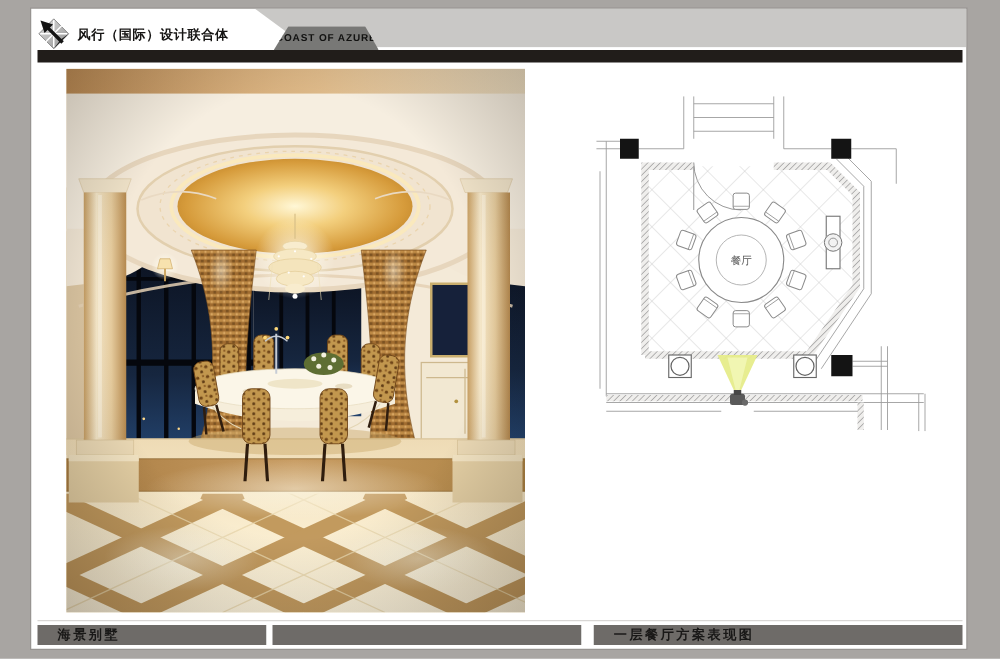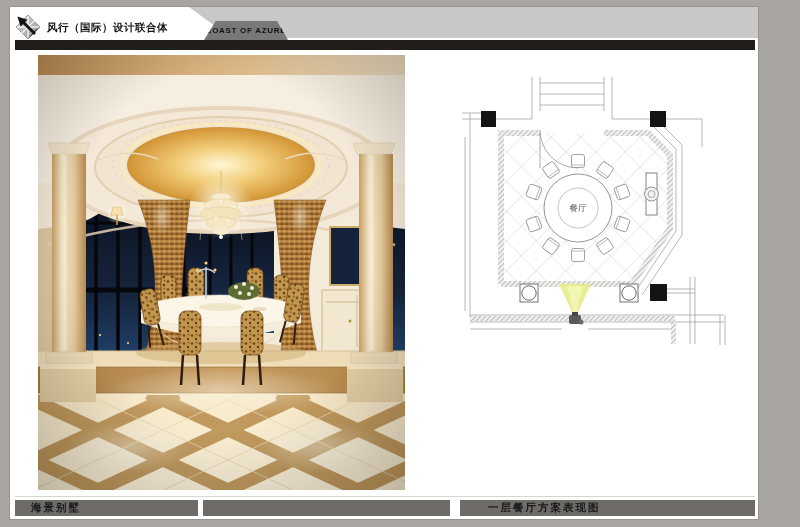--- a/index.html
+++ b/index.html
@@ -1,38 +1,38 @@
 <!DOCTYPE html>
 <html><head>
 <meta charset="utf-8">
 <style>
   html,body{margin:0;padding:0}
   body{width:800px;height:527px;background:#a8a5a2;position:relative;overflow:hidden;
        font-family:"Liberation Sans","DejaVu Sans",sans-serif}
-  .sheet{position:absolute;left:10px;top:7px;width:748px;height:512px;background:#fff;
+  .sheet{position:absolute;left:25px;top:7px;width:748px;height:512px;background:#fff;
          box-shadow:0 0 0 1px rgba(120,117,114,.35)}
   
   .logo{position:absolute;left:5px;top:7px;width:26px;height:26px}
   .company{position:absolute;left:37px;top:14px;font-size:10.5px;font-weight:bold;color:#151413;letter-spacing:.5px;white-space:nowrap}
   .band-light{position:absolute;left:179px;top:0;width:569px;height:31px;background:#c9c8c6;
               clip-path:polygon(0 0,100% 0,100% 100%,7.4% 100%)}
   .band-dark{position:absolute;left:194px;top:14px;width:84px;height:19px;background:#787876;
              clip-path:polygon(14% 0,87% 0,100% 100%,0 100%);display:flex;align-items:center;justify-content:center}
   .band-dark span{font-size:8px;font-weight:bold;letter-spacing:.7px;color:#121211;white-space:nowrap}
   .black-bar{position:absolute;left:5px;top:33px;width:740px;height:10px;background:#211d1a}
   
   .photo{position:absolute;left:28px;top:48px;width:367px;height:435px;background:#f4ead8}
   .plan{position:absolute;left:452px;top:70px;width:280px;height:268px;background:#fff}
   .content-edge{position:absolute;left:5px;top:489px;width:740px;height:1px;background:#d8d6d4}
   
   .fbar{position:absolute;top:493px;height:16px;background:#6e6b68;display:flex;align-items:center;box-sizing:border-box}
   .fbar span{font-size:10.5px;font-weight:bold;color:#191817;letter-spacing:2px;white-space:nowrap}
   #fbar-left{left:5px;width:183px;padding-left:16px}
   #fbar-mid{left:193px;width:247px}
-  #fbar-right{left:450px;width:295px;padding-left:28px}
+  #fbar-right{left:450px;width:295px;padding-left:16px}
 </style>
 </head>
 <body>
 
 <div class="sheet">
 
   <svg class="logo" viewBox="0 0 24 24">
     <defs>
       <linearGradient id="lg" x1="0" y1="0" x2="1" y2="1">
         <stop offset="0" stop-color="#e2e2e2"></stop>

